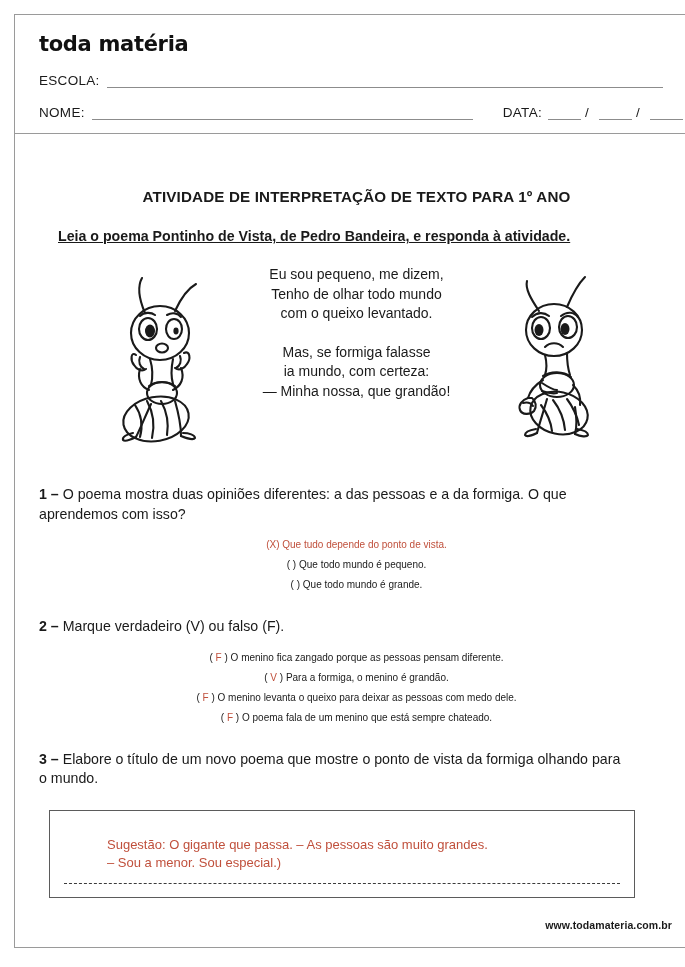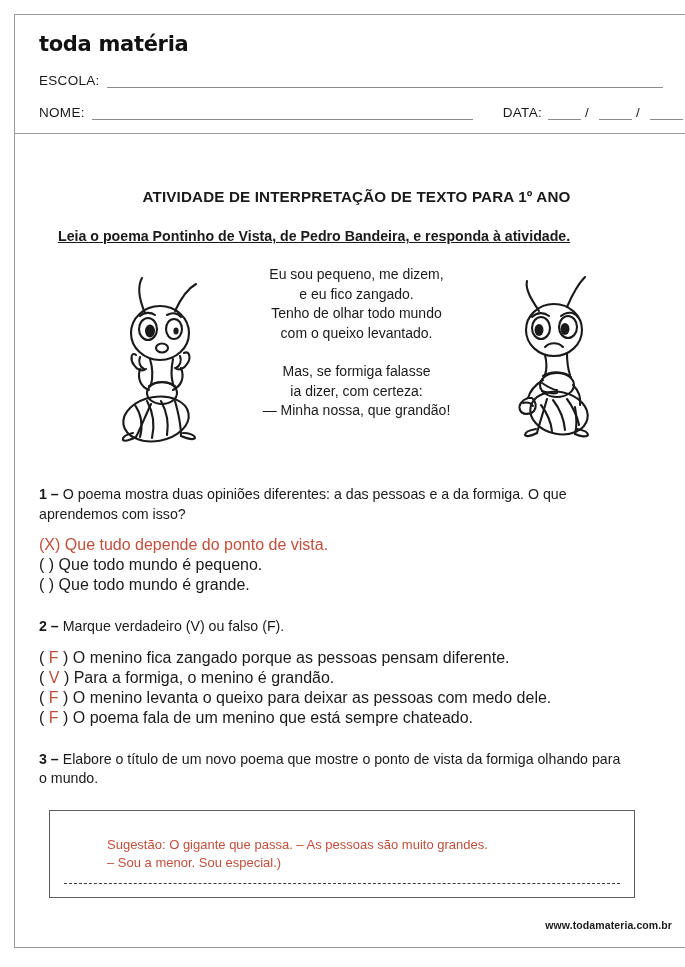--- a/index.html
+++ b/index.html
@@ -133,22 +133,23 @@
   
   .question {
     margin-top: 22px;
     font-size: 14.2px;
     line-height: 19.5px;
   }
   .question .qnum { font-weight: bold; }
   .qtext { max-width: 590px; }
   .options {
     margin-top: 11px;
-    font-size: 16px;
+    font-size: 10px;
     line-height: 20px;
+    text-align: center;
   }
   .opt { white-space: nowrap; }
   .red { color: #c0503c; }
   .paren { color: #1a1a1a; }
 
   
   .answer-box {
     margin-top: 21px;
     margin-left: 10px;
     width: 586px;
@@ -256,27 +257,26 @@
           <path d="M42 133 C36 146 31 158 27 166"></path>
           <path d="M27 166 C21 169 16 171 14 169 C13 166 18 163 24 162"></path>
           <path d="M66 130 C70 144 72 156 72 165"></path>
           <path d="M72 165 C79 168 85 169 86 167 C86 164 80 162 74 162"></path>
         </svg>
       </div>
 
       <div class="poem">
         <div class="stanza">
           <div>Eu sou pequeno, me dizem,</div>
-          <div>e eu fico zangado.</div>
           <div>Tenho de olhar todo mundo</div>
           <div>com o queixo levantado.</div>
         </div>
         <div class="stanza">
           <div>Mas, se formiga falasse</div>
-          <div>ia dizer, com certeza:</div>
+          <div>ia mundo, com certeza:</div>
           <div>— Minha nossa, que grandão!</div>
         </div>
       </div>
 
       <div class="ant ant-right">
         <svg width="104" height="175" viewBox="0 0 104 175" fill="none" stroke="#1a1a1a" stroke-width="2.1" stroke-linecap="round" stroke-linejoin="round">
 
           <path d="M38 44 C30 32 24 22 26 14"></path>
           <path d="M66 40 C72 26 78 16 84 10"></path>
 

